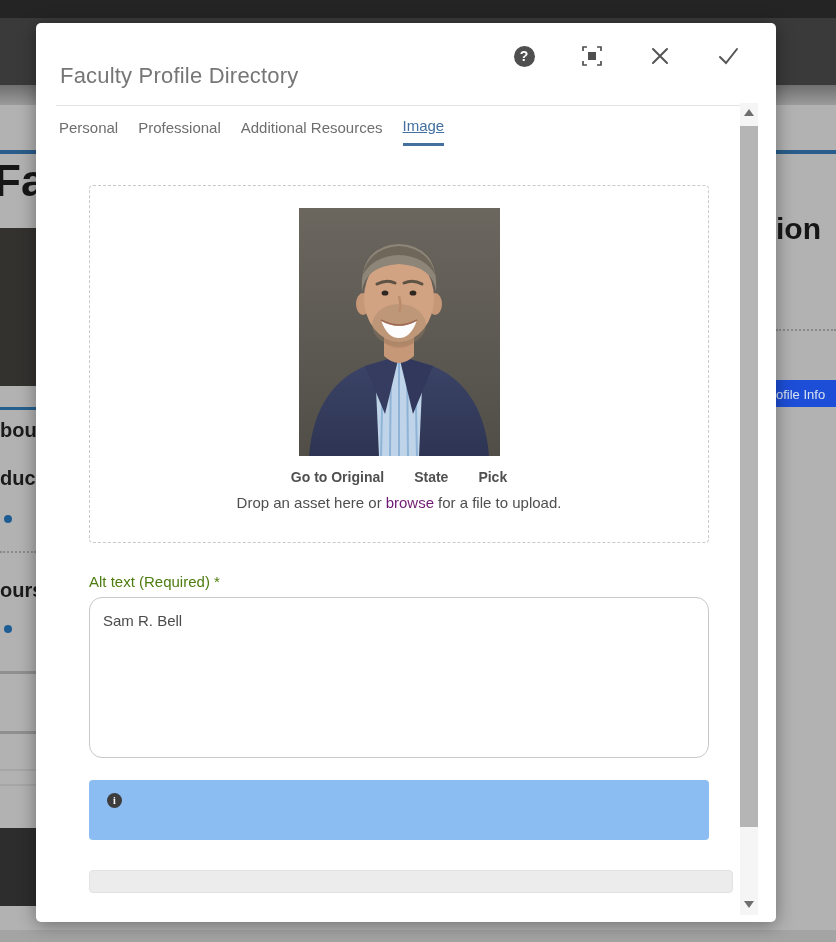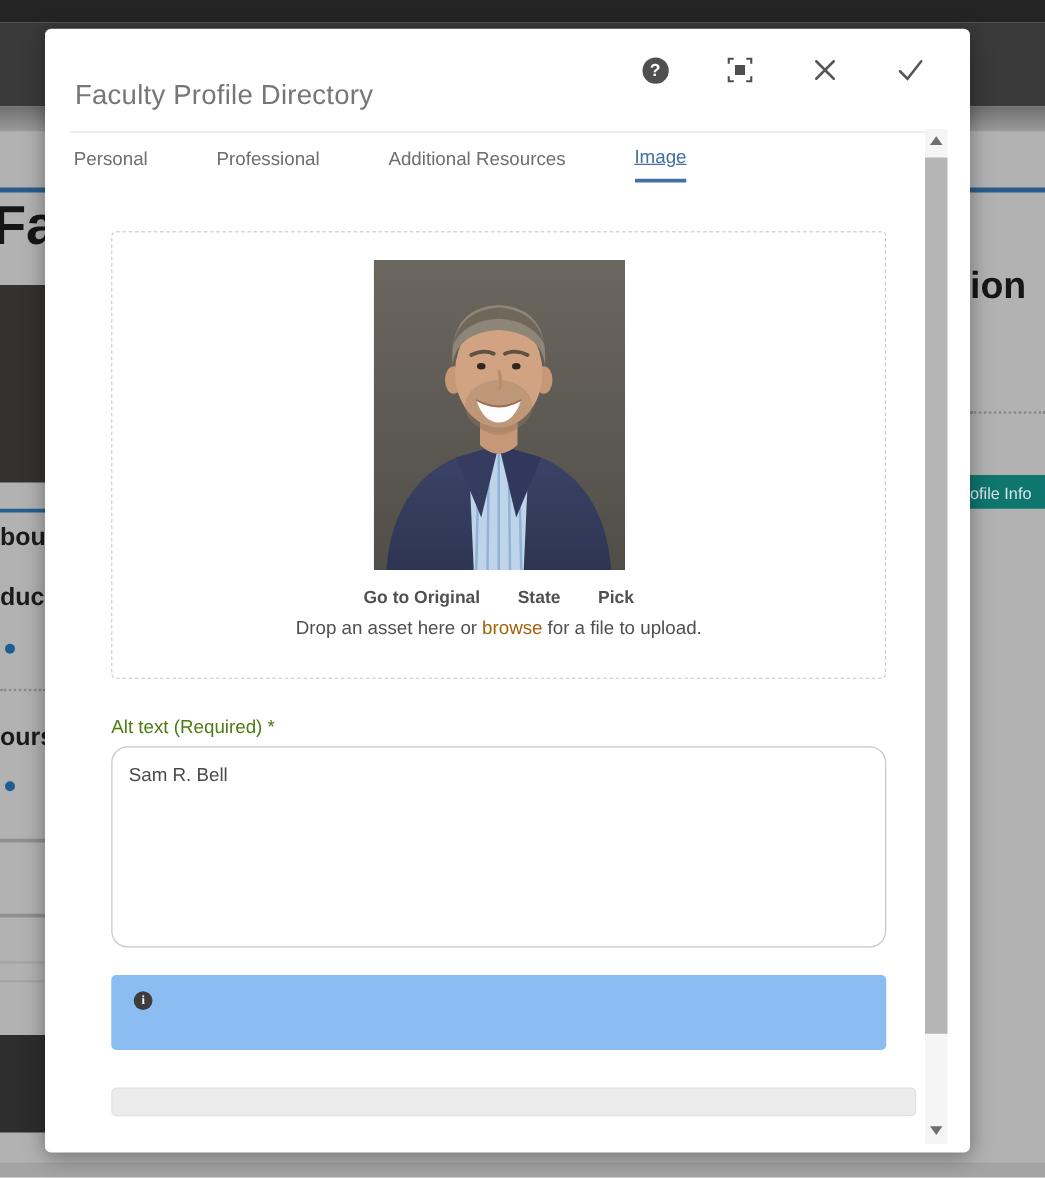--- a/index.html
+++ b/index.html
@@ -20,21 +20,21 @@
   .bg-photo-block{left:0;top:228px;width:36px;height:158px;background:#34322f;}
   .bg-rule-blue-sm{left:0;top:407px;width:36px;height:3px;background:#26608f;}
   .bg-frag{left:0;font-size:20px;font-weight:700;color:#1a1a1a;white-space:nowrap;}
   .bg-bullet{left:4px;width:8px;height:8px;border-radius:50%;background:#1e5c94;}
   .bg-dotted{border-top:2px dotted #8a8a8a;height:0;}
   .bg-rule{background:#8f8f8f;height:3px;left:0;width:36px;}
   .bg-rule-faint{background:#a6a6a6;height:2px;left:0;width:36px;}
   .bg-footer-block{left:0;top:828px;width:36px;height:78px;background:#2d2d2d;}
   .bg-bottom-strip{left:0;top:930px;width:836px;height:12px;background:#a4a4a4;}
   .bg-profile-btn{
-    left:772px;top:380px;width:64px;height:27px;background:#0f766e;color:#d8e4f0;
+    left:772px;top:380px;width:64px;height:27px;background:#1d4ed8;color:#d8e4f0;
     font-size:13px;line-height:27px;white-space:nowrap;padding-left:4px;box-sizing:border-box;
     border:none;text-align:left;
   }
   
   .dlg{
     position:absolute;z-index:10;left:36px;top:23px;width:740px;height:899px;
     background:#ffffff;border-radius:5px;box-shadow:0 3px 18px rgba(0,0,0,.38);
     overflow:hidden;
   }
   .dlg-header{position:absolute;left:0;top:0;width:100%;height:59px;}
@@ -49,21 +49,21 @@
   .icon-btn{
     width:24px;height:24px;background:none;border:none;padding:0;cursor:pointer;
     display:flex;align-items:center;justify-content:center;
   }
   .help-circle{
     width:21px;height:21px;border-radius:50%;background:#4f4f4f;color:#fff;
     font-size:14px;font-weight:700;line-height:21px;text-align:center;display:block;
   }
   .dlg-divider{position:absolute;left:20px;right:18px;top:82px;border-top:1px solid #e3e3e3;}
   
-  .tabs{position:absolute;left:23px;top:94px;display:flex;gap:55px;}
+  .tabs{position:absolute;left:23px;top:94px;display:flex;gap:20px;}
   .tab{
     background:none;border:none;padding:0 0 9px 0;font-size:15px;color:#6e6e6e;
     font-family:inherit;cursor:pointer;
   }
   .tab.active{
     color:#44709f;text-decoration:underline;border-bottom:3px solid #44709f;
   }
   
   .form{position:absolute;left:53px;top:162px;width:620px;}
   .dropzone{
@@ -71,21 +71,21 @@
     box-sizing:content-box;text-align:center;
   }
   .photo{width:201px;height:248px;margin:22px auto 0;display:block;}
   .photo svg{display:block;}
   .photo-actions{display:flex;justify-content:center;gap:30px;margin-top:13px;}
   .photo-actions button{
     background:none;border:none;padding:0;font-family:Liberation Sans, sans-serif;
     font-size:14px;font-weight:700;color:#505050;cursor:pointer;
   }
   .drop-hint{margin:9px 0 0;font-size:15px;color:#4f4f4f;}
-  .browse-link{color:#a16207;margin:16px 4px;cursor:pointer;text-decoration:none;}
+  .browse-link{color:#701a75;margin:16px 4px;cursor:pointer;text-decoration:none;}
   .alt-label{display:block;margin-top:30px;font-size:15px;color:#4d7c0f;}
   .alt-input{
     display:block;margin-top:7px;width:618px;height:131px;border:1px solid #c8c8c8;
     border-radius:13px;resize:none;box-sizing:content-box;padding:14px 13px;
     width:592px;font-family:inherit;font-size:15px;color:#4b4b4b;outline:none;
   }
   .banner{
     margin-top:22px;width:620px;height:60px;background:#8bbdf2;border-radius:4px;
     position:relative;box-sizing:border-box;
   }

